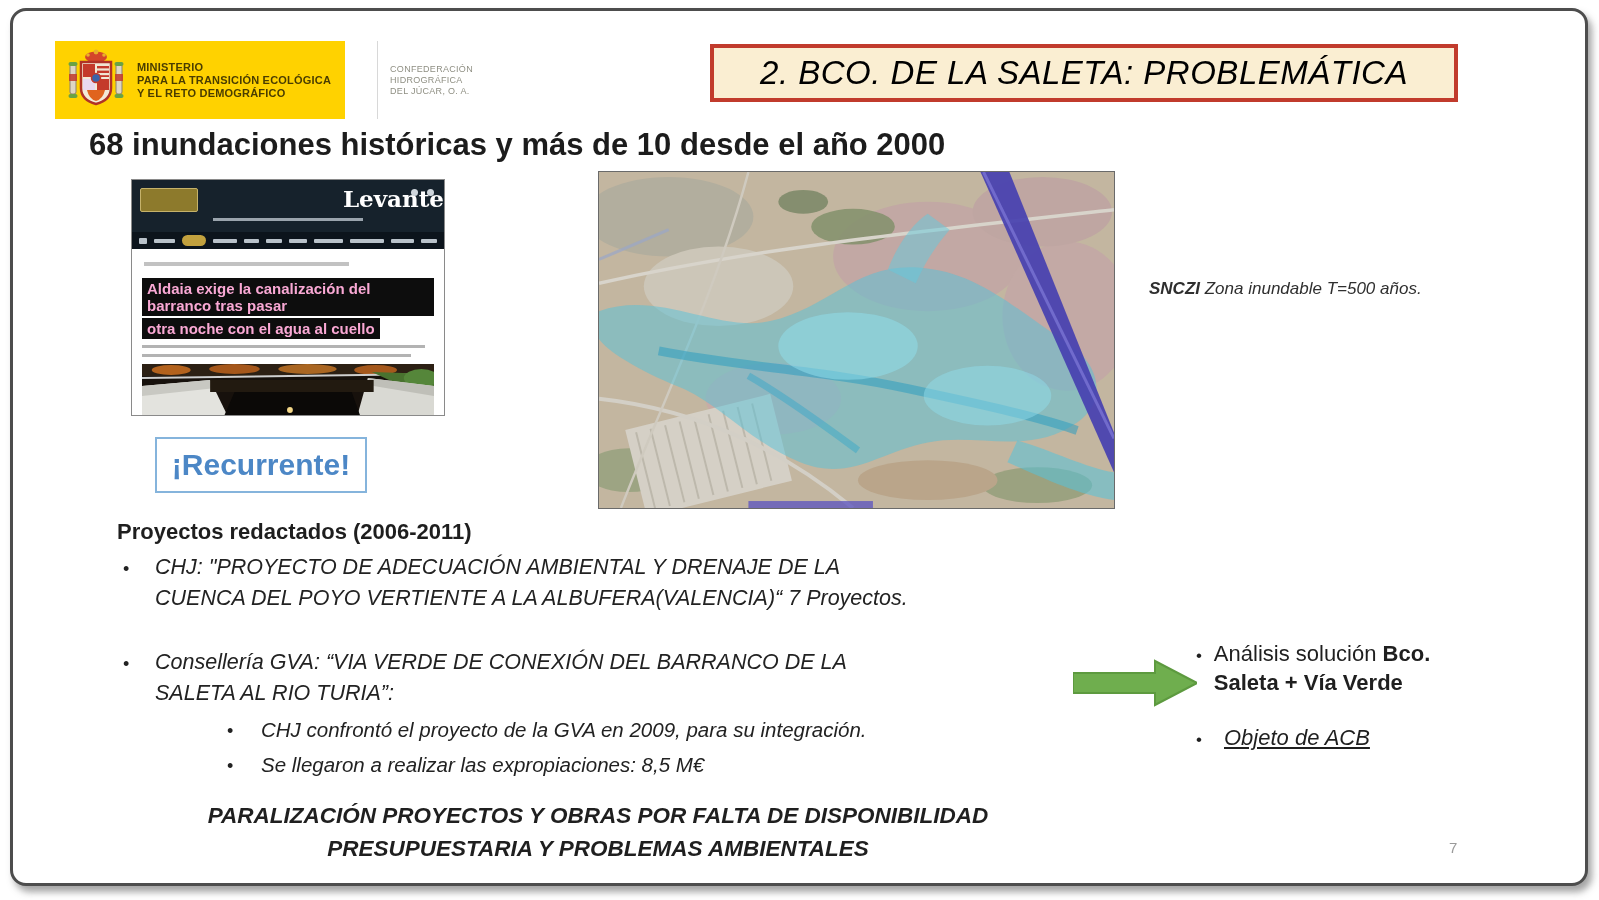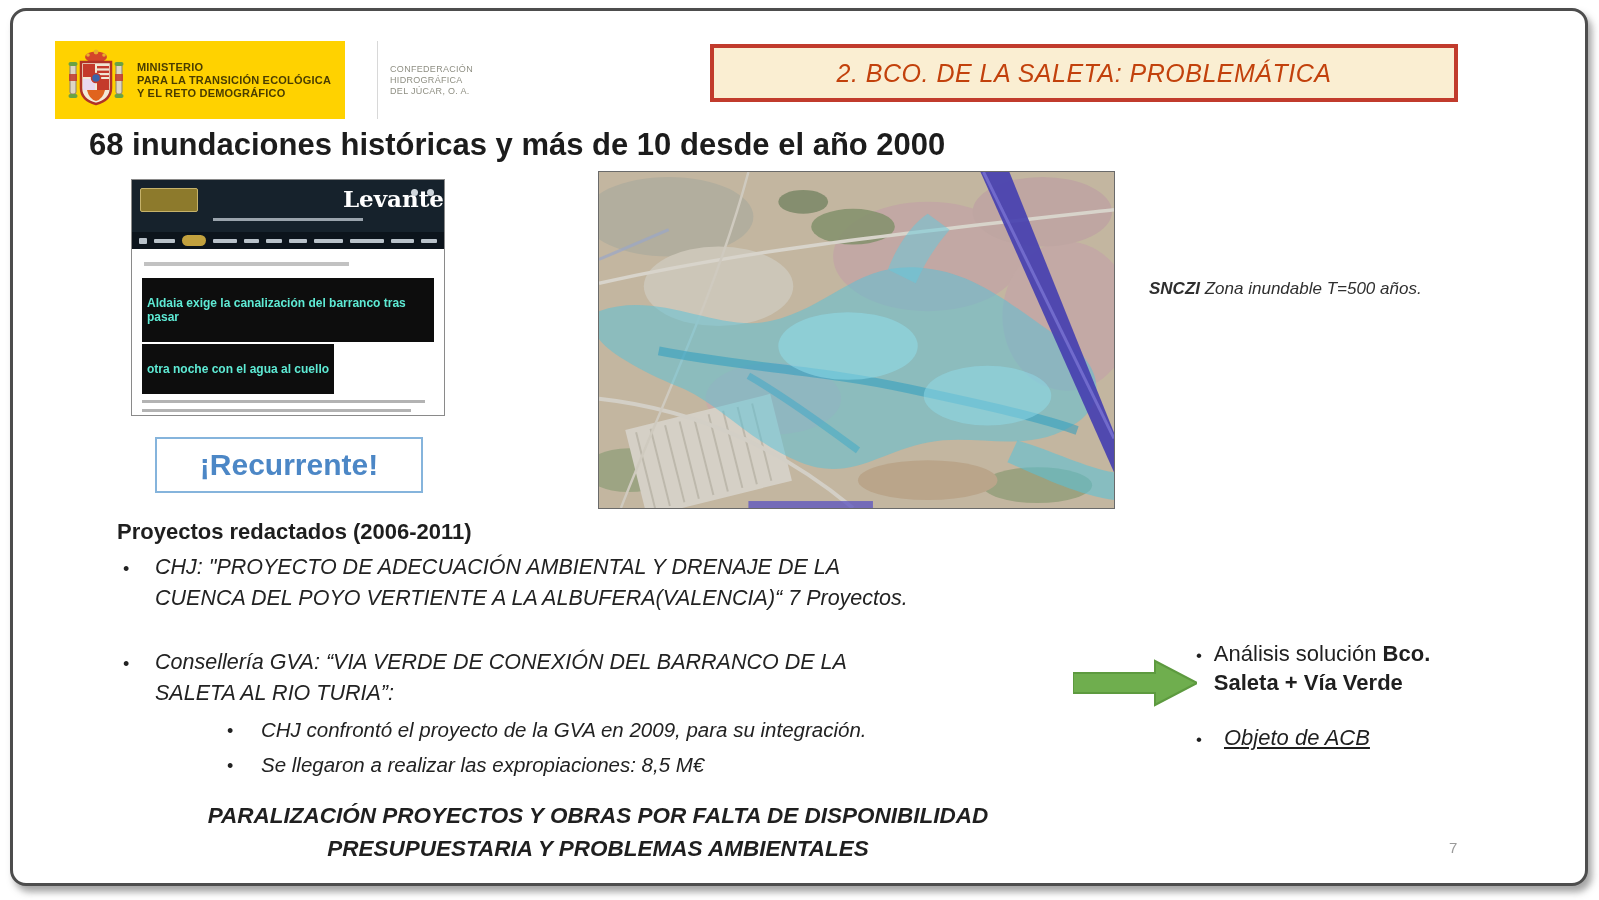--- a/index.html
+++ b/index.html
@@ -16,43 +16,43 @@
   
   .logo-block { left:42px; top:30px; height:78px; display:flex; }
   .logo-yellow { background:#ffd200; display:flex; align-items:center; padding:4px 14px 4px 10px; }
   .ministry-text { margin-left:10px; font-size:11px; font-weight:bold; color:#4a3d00; line-height:13px; letter-spacing:.2px; }
   .logo-white { background:#fff; display:flex; align-items:center; padding-left:12px; border-left:1px solid #d8d8d8;margin-left:32px; }
   .confed-text { font-size:9px; color:#8f8f83; line-height:11px; letter-spacing:.3px; width:110px; }
 
   
   .title-box { left:697px; top:33px; width:748px; height:58px; background:#faeed2;
                border:4px solid #c13b2c; display:flex; align-items:center; justify-content:center; }
-  .title-box span { font-size:25px; font-style:italic; color:#c2410c; letter-spacing:.5px; }
+  .title-box span { font-size:33px; font-style:italic; color:#000000; letter-spacing:.5px; }
 
   .heading { left:76px; top:116px; font-size:31px; font-weight:bold; color:#1c1c1c; }
 
   
   .newspaper { left:118px; top:168px; width:314px; height:237px; background:#fff; border:1px solid #8a8a8a; overflow:hidden; }
   .np-header { position:relative; height:52px; background:#16222c; }
   .np-badge { position:absolute; left:8px; top:8px; width:58px; height:24px; background:#8d7a2c; border:1px solid #c5b26a; border-radius:2px; }
   .np-name { position:absolute; left:0; right:0; top:5px; text-align:right; font-family:"DejaVu Serif", serif; font-weight:bold; font-size:23px; color:#ffffff; }
   .np-underbar { position:absolute; left:50%; transform:translateX(-50%); top:38px; width:150px; height:3px; background:#c7d0d8; opacity:.75; }
   .np-icon { position:absolute; top:9px; width:7px; height:7px; border-radius:50%; background:#cfd6dc; }
   .np-nav { height:17px; background:#0c141c; display:flex; align-items:center; gap:7px; padding:0 7px; }
   .np-nav .bar { height:4px; background:#b9c2ca; border-radius:1px; }
   .np-nav .gold { width:24px; height:11px; background:#c2a13e; border-radius:6px; }
   .np-body { padding:9px 10px 0 10px; }
   .np-crumb { width:205px; height:4px; background:#c2c2c2; margin:4px 0 12px 2px; }
-  .np-headline span { display:inline-block; background:#0d0d0d; color:#5eead4; font-weight:bold; font-size:12px; padding:18px 5px; }
+  .np-headline span { display:inline-block; background:#0d0d0d; color:#f9a8d4; font-weight:bold; font-size:15px; padding:2px 5px; }
   .np-headline .l2 { margin-top:2px; }
   .np-sub { height:3px; background:#b3b3b3; margin-top:6px; }
   .np-photo { width:100%; height:84px; margin-top:7px; display:block; }
 
   
-  .recurrente { left:142px; top:426px; width:268px; height:56px; border:2px solid #85b4dc;
+  .recurrente { left:142px; top:426px; width:212px; height:56px; border:2px solid #85b4dc;
                 display:flex; align-items:center; justify-content:center; background:#fff; }
   .recurrente span { font-size:30px; font-weight:bold; color:#4c87c6; }
 
   
   .map { left:585px; top:160px; width:517px; height:338px; border:1px solid #6a6a6a; }
   .map svg { display:block; width:100%; height:100%; }
 
   .map-caption { left:1136px; top:268px; font-size:17px; font-style:italic; color:#2f2f2f; }
   .map-caption b { font-weight:bold; }
 

